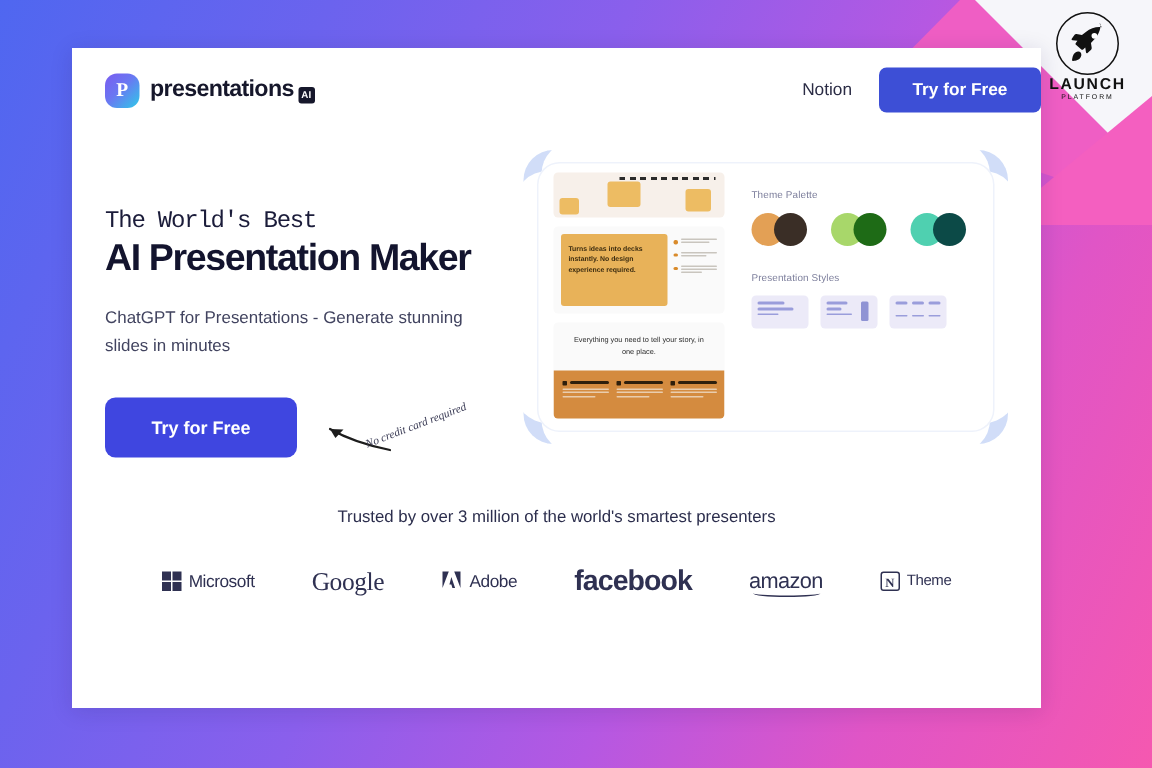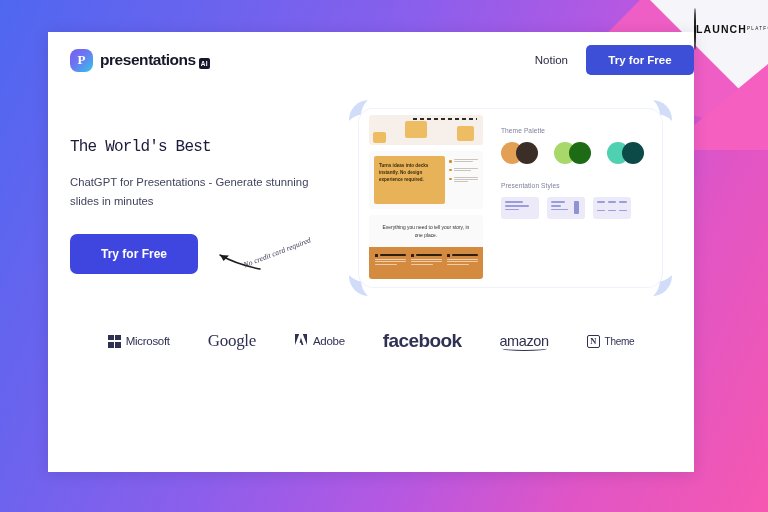--- a/index.html
+++ b/index.html
@@ -24,21 +24,21 @@
   }
   #pink-tri-bottomright {
     top:64px; right:0; width:104px; height:86px;
     background:#f45fc0;
     clip-path:polygon(100% 0, 100% 100%, 0 100%);
   }
 
   
   #launch-logo {
     position:absolute; top:8px; right:12px; width:62px;
-    display:flex; flex-direction:row; align-items:center; z-index:40;
+    display:flex; flex-direction:column; align-items:center; z-index:40;
   }
   #launch-logo .ring {
     width:42px; height:42px; border-radius:50%;
     border:1.6px solid #111; display:flex; align-items:center;
     justify-content:center; overflow:hidden;
   }
   #launch-logo .wordmark {
     font-weight:bold; font-size:10.5px; letter-spacing:1.1px;
     color:#111; margin-top:1px; line-height:1;
   }
@@ -281,20 +281,21 @@
     <div id="nav-right">
       <a id="login-link" href="#">Notion</a>
       <button id="nav-cta">Try for Free</button>
     </div>
   </div>
 
   <div id="hero">
 
     <div id="hero-left">
       <div id="headline-1">The World's Best</div>
+      <div id="headline-2">AI Presentation Maker</div>
       <div id="subheadline">ChatGPT for Presentations - Generate stunning slides in minutes</div>
 
       <div id="hero-cta-wrap">
         <button id="hero-cta">Try for Free</button>
         <span id="cta-arrow">
           <svg width="64" height="36" viewBox="0 0 64 36" aria-hidden="true">
             <path d="M60 33 C50 31 34 27 20 19" stroke="#1d1d1d" stroke-width="1.5" fill="none" stroke-linecap="round"></path>
             <path d="M20 19 l9 .4 -5.4 5.6 z" fill="#1d1d1d"></path>
           </svg>
         </span>
@@ -419,20 +420,21 @@
                 </span>
             </span>
           </div>
         </div>
 
       </div>
     </div>
   </div>
 
   <div id="trusted">
+    <div id="trusted-text">Trusted by over 3 million of the world's smartest presenters</div>
     <div id="logo-row">
 
       <span class="logo-item">
         <span class="ms-grid">
             <span></span>
             <span></span>
             <span></span>
             <span></span>
           </span>
         <span class="logo-ms-text">Microsoft</span>

